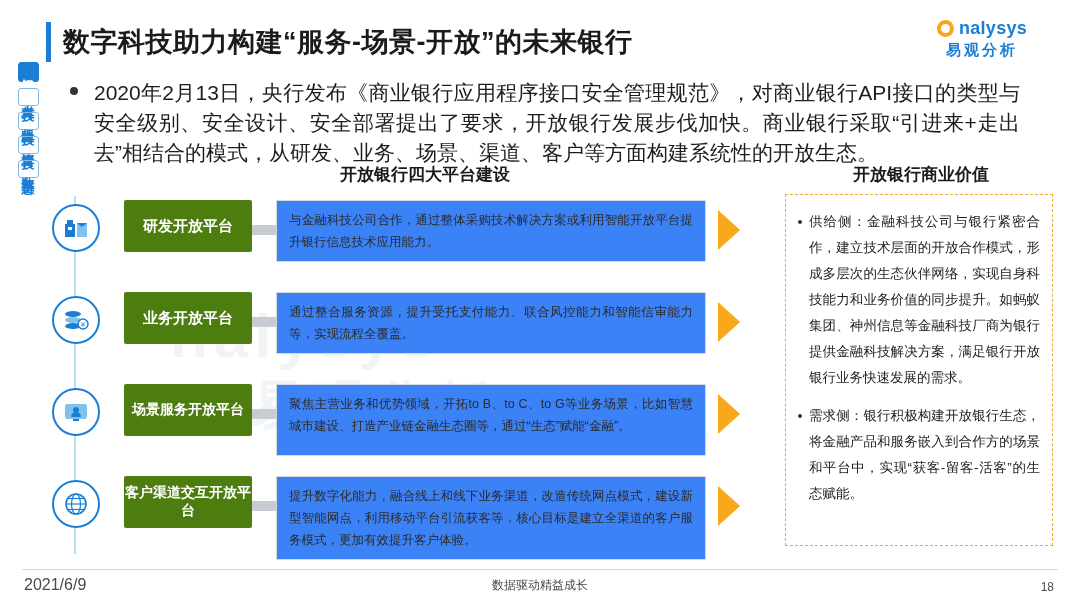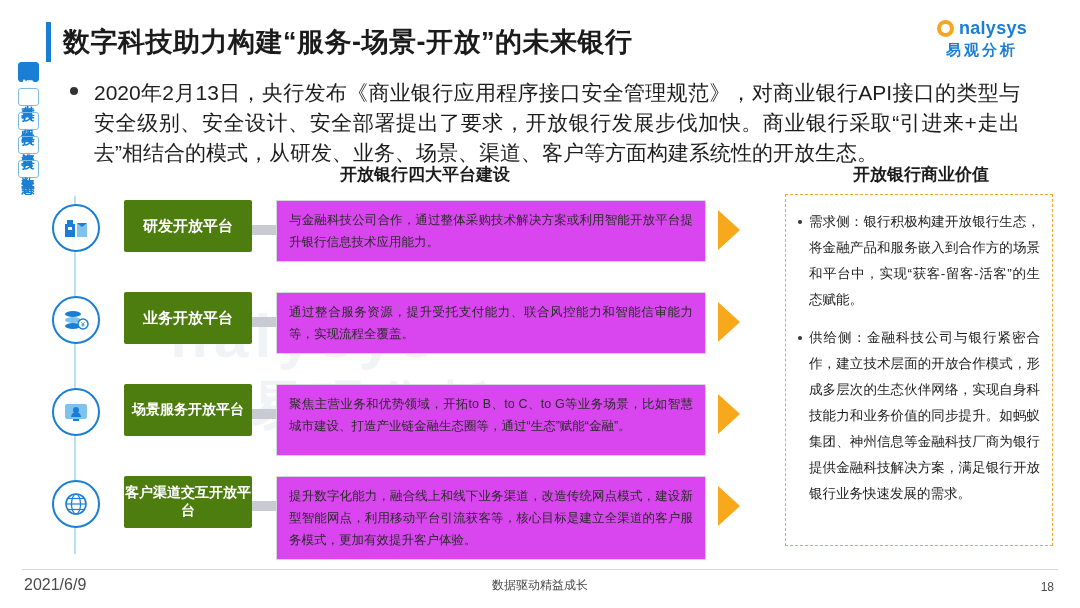--- a/index.html
+++ b/index.html
@@ -204,21 +204,21 @@
   .connector {
     width: 24px;
     height: 10px;
     background: #c8ccd2;
     margin-top: 25px;
     flex: none;
   }
 
   .desc-box {
     width: 430px;
-    background: #d946ef;
+    background: #3b82f6;
     border: 1px solid #d5d8dd;
     font-size: 12.5px;
     line-height: 22px;
     color: #2b2b2b;
     padding: 8px 12px;
     box-sizing: border-box;
     text-align: justify;
     flex: none;
   }
   .desc-1 { min-height: 58px; }
@@ -421,24 +421,24 @@
   </div>
   <div class="label-box small">客户渠道交互开放平台</div>
   <div class="connector"></div>
   <div class="desc-box desc-4">提升数字化能力，融合线上和线下业务渠道，改造传统网点模式，建设新型智能网点，利用移动平台引流获客等，核心目标是建立全渠道的客户服务模式，更加有效提升客户体验。</div>
   <div class="arrow"></div>
 </div>
 
 <div class="value-panel">
   <div class="value-item">
     <div class="dot"></div>
-    <div class="value-text">需求侧：银行积极构建开放银行生态，将金融产品和服务嵌入到合作方的场景和平台中，实现“获客-留客-活客”的生态赋能。</div>
+    <div class="value-text">供给侧：金融科技公司与银行紧密合作，建立技术层面的开放合作模式，形成多层次的生态伙伴网络，实现自身科技能力和业务价值的同步提升。如蚂蚁集团、神州信息等金融科技厂商为银行提供金融科技解决方案，满足银行开放银行业务快速发展的需求。</div>
   </div>
   <div class="value-item">
     <div class="dot"></div>
-    <div class="value-text">供给侧：金融科技公司与银行紧密合作，建立技术层面的开放合作模式，形成多层次的生态伙伴网络，实现自身科技能力和业务价值的同步提升。如蚂蚁集团、神州信息等金融科技厂商为银行提供金融科技解决方案，满足银行开放银行业务快速发展的需求。</div>
+    <div class="value-text">需求侧：银行积极构建开放银行生态，将金融产品和服务嵌入到合作方的场景和平台中，实现“获客-留客-活客”的生态赋能。</div>
   </div>
 </div>
 
 <div class="footer-line"></div>
 <div class="footer-date">2021/6/9</div>
 <div class="footer-center">数据驱动精益成长</div>
 <div class="footer-page">18</div>
 
 </body></html>

